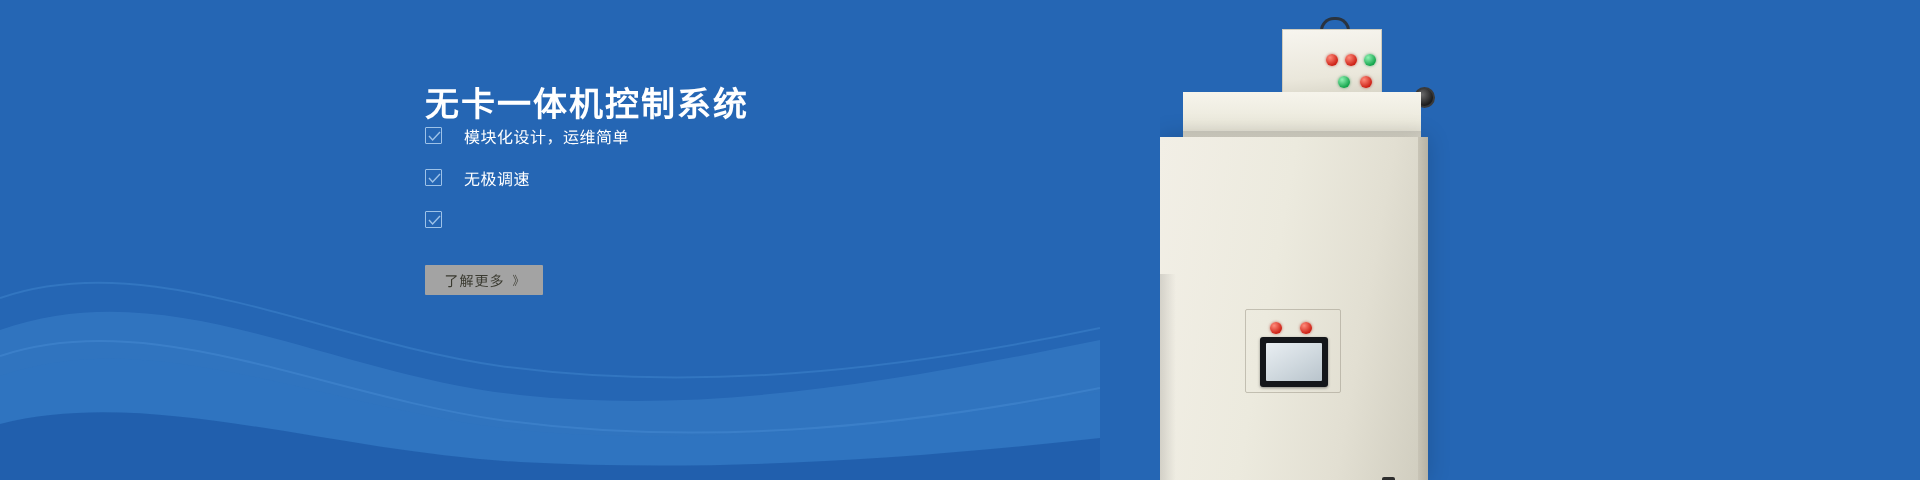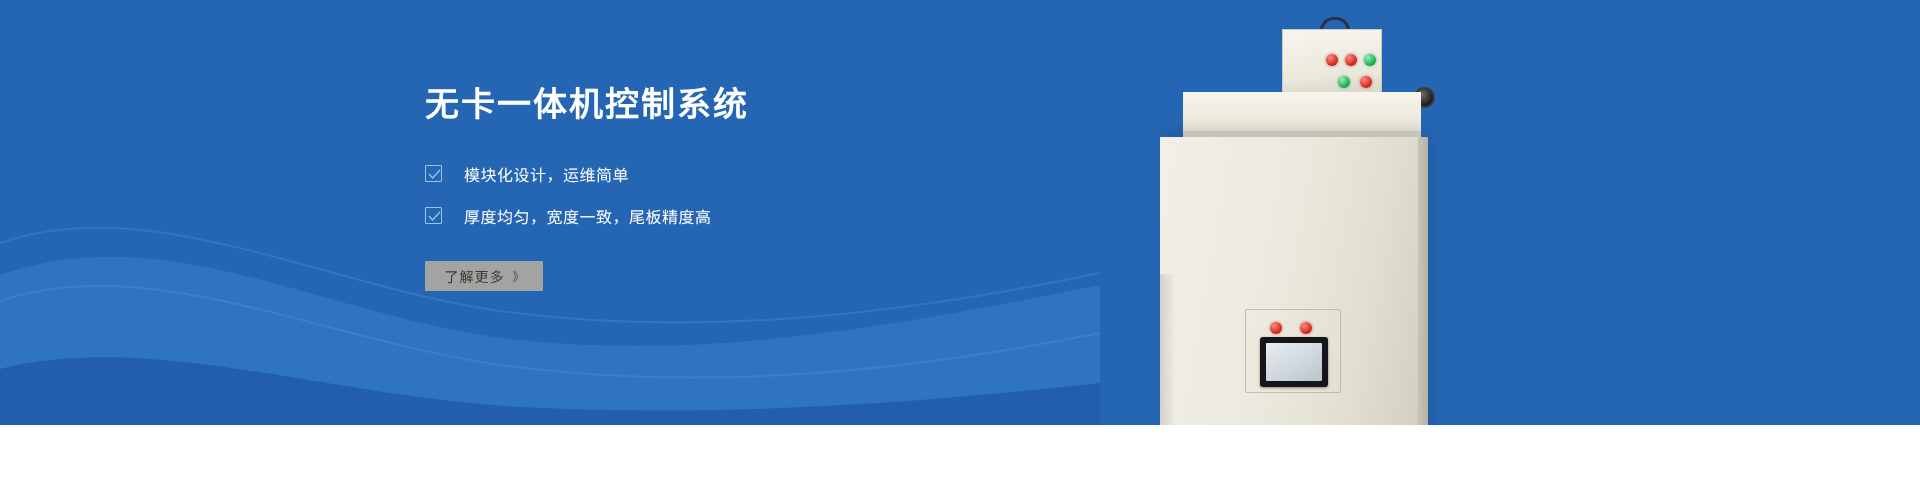--- a/index.html
+++ b/index.html
@@ -4,21 +4,21 @@
 <title>无卡一体机控制系统</title>
 <style>
   * { margin:0; padding:0; box-sizing:border-box; }
   html, body {
     width:1920px; height:480px;
     overflow:hidden;
     font-family:"Liberation Sans","DejaVu Sans",sans-serif;
   }
   .banner {
     position:relative;
-    width:1920px; height:425px;
+    width:1920px; height:480px;
     background:#2566b4;
     overflow:hidden;
   }
   
   .waves {
     position:absolute;
     left:0; bottom:0;
     width:1100px; height:300px;
     pointer-events:none;
   }
@@ -34,21 +34,20 @@
   .hero-title {
     color:#ffffff;
     font-size:34px;
     font-weight:bold;
     letter-spacing:2px;
     line-height:1.2;
     white-space:nowrap;
   }
   .feature-list {
     list-style:none;
-    margin-top:38px;
     text-align:center;
   }
   .feature-item {
     display:flex;
     align-items:center;
     margin-bottom:20px;
     height:22px;
   }
   .check-box {
     width:17px; height:17px;
@@ -248,21 +247,28 @@
           </svg>
         </span>
         <span class="feature-text">模块化设计，运维简单</span>
       </li>
       <li class="feature-item">
         <span class="check-box">
           <svg viewBox="0 0 13 11" aria-hidden="true">
             <polyline points="1,5 4.6,9 12,1" fill="none" stroke="#9dc2e8" stroke-width="1.4"></polyline>
           </svg>
         </span>
-        <span class="feature-text">厚度均匀，宽度一致，尾板精度高</span>
+        <span class="feature-text">无极调速</span>
+      </li>
+      <li class="feature-item">
+        <span class="check-box">
+          <svg viewBox="0 0 13 11" aria-hidden="true">
+            <polyline points="1,5 4.6,9 12,1" fill="none" stroke="#9dc2e8" stroke-width="1.4"></polyline>
+          </svg>
+        </span>
       </li>
     </ul>
 
     <button class="cta-button">
       <span class="cta-label">了解更多</span>
       <span class="cta-chevrons">》</span>
     </button>
   </div>
 
 </div>

